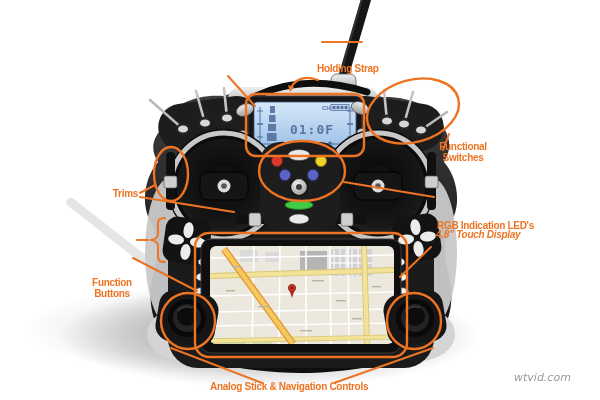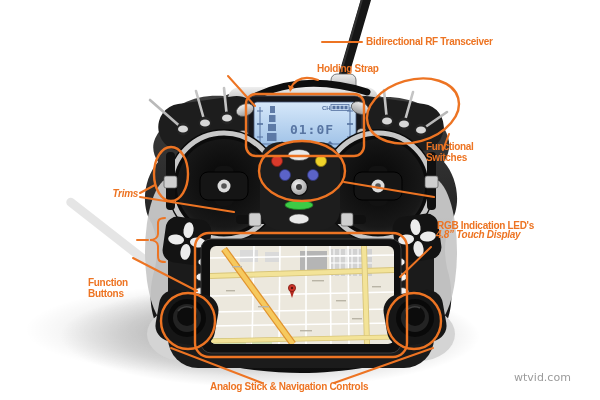--- a/index.html
+++ b/index.html
@@ -1,24 +1,24 @@
 <!DOCTYPE html>
 <html><head>
 <meta charset="utf-8">
 <style>
   html,body{margin:0;padding:0;background:#fff;}
   .stage{position:relative;width:600px;height:400px;background:#ffffff;overflow:hidden;
          font-family:"Liberation Sans", sans-serif;}
   .stage svg{position:absolute;left:0;top:0;}
   .lbl{position:absolute;color:var(--accent,#ED7423);font-weight:bold;font-size:10px;
        letter-spacing:-0.3px;line-height:11px;white-space:nowrap;}
-  .lbl.wrap{white-space:normal;}
+  .lbl.wrap{white-space:normal;text-align:center;}
   .lbl.right{text-align:right;}
   .watermark{position:absolute;color:var(--watermark_color,#9b9b9b);font-size:11px;
-             font-family:"DejaVu Sans", sans-serif;}
+             font-family:"DejaVu Sans", sans-serif;font-style:italic;}
   .ann{stroke:var(--accent,#ED7423);fill:none;stroke-width:2.4;stroke-linecap:round;stroke-linejoin:round;}
   .ann-thin{stroke:var(--accent,#ED7423);fill:none;stroke-width:2;stroke-linecap:round;}
   .btn-red{fill:var(--red_button,#d93a2b);}
   .btn-yellow{fill:var(--yellow_button,#f0d32a);}
   .btn-blue{fill:var(--blue_button,#5b63c8);}
   .led-green{fill:var(--green_led,#3ecb46);}
   .lcd-ink{fill:var(--lcd_ink,#54719f);}
   .lcd-stroke{stroke:var(--lcd_ink,#54719f);}
   text{font-family:"Liberation Sans", sans-serif;}
   .seg{font-family:"DejaVu Sans Mono", monospace;font-weight:bold;}
@@ -319,22 +319,21 @@
       <rect class="ann" x="246" y="94" width="118" height="62" rx="10"></rect>
       <rect class="ann" x="195" y="233" width="212" height="124" rx="14"></rect>
       <ellipse class="ann" cx="188" cy="321" rx="27" ry="28"></ellipse>
       <ellipse class="ann" cx="414" cy="321" rx="27" ry="28"></ellipse>
       <line class="ann-thin" x1="171" y1="348" x2="262" y2="383"></line>
       <line class="ann-thin" x1="433" y1="348" x2="334" y2="383"></line>
       <line class="ann-thin" x1="400" y1="277" x2="431" y2="247"></line>
     </g>
   </svg>
 
-  <div class="lbl" style="left:366px;top:36px;">Bidirectional RF Transceiver</div>
   <div class="lbl" style="left:317px;top:63px;">Holding Strap</div>
   <div class="lbl wrap" style="left:426px;top:141px;width:74px;">Functional Switches</div>
-  <div class="lbl right" style="left:98px;top:188px;width:40px;font-style:italic;">Trims</div>
+  <div class="lbl right" style="left:98px;top:188px;width:40px;">Trims</div>
   <div class="lbl" style="left:437px;top:192px;margin-top:28px;">RGB Indication LED's</div>
   <div class="lbl wrap" style="left:88px;top:229px;width:48px;margin-top:48px;">Function Buttons</div>
   <div class="lbl" style="left:436px;top:229px;font-style:italic;">4.8” Touch Display</div>
   <div class="lbl" style="left:210px;top:381px;">Analog Stick &amp; Navigation Controls</div>
   <div class="watermark" style="left:514px;top:371px;">wtvid.com</div>
 </div>
 
 </body></html>

